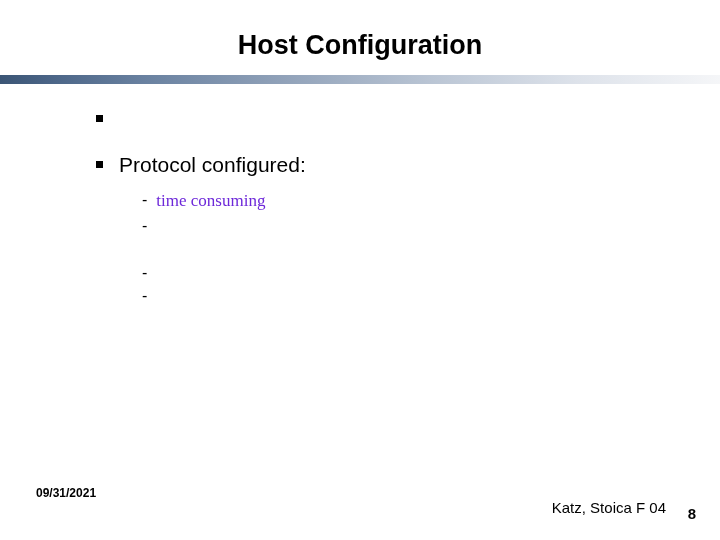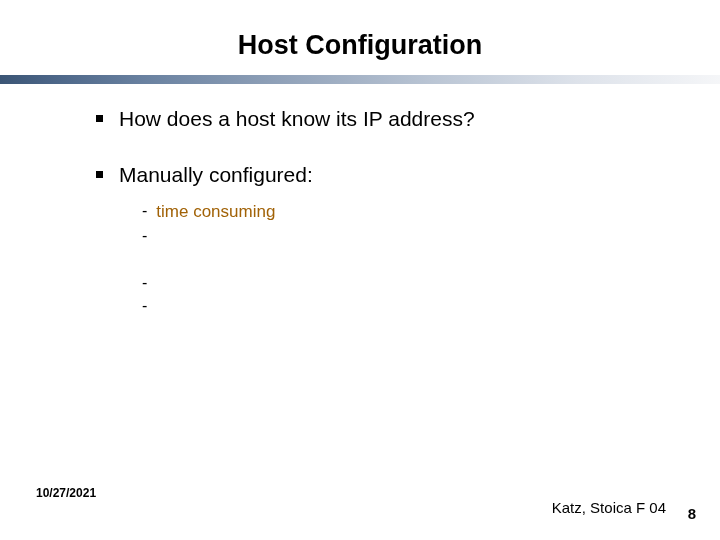--- a/index.html
+++ b/index.html
@@ -63,23 +63,24 @@
   }
   .dash {
     font-size: 16px;
     color: #000;
     margin-right: 9px;
     margin-top: 1px;
     flex: 0 0 auto;
   }
   .sub-text {
     font-size: 17px;
-    color: #a16207;
+    color: #6d28d9;
     line-height: 1.28;
     max-width: 470px;
+    font-family: Liberation Serif, serif;
   }
   .footer-date {
     position: absolute;
     left: 36px;
     bottom: 40px;
     font-size: 12px;
     font-weight: bold;
     color: #000;
   }
   .footer-credit {
@@ -101,26 +102,25 @@
 </head>
 <body>
 
 <div class="title">Host Configuration</div>
 <div class="divider"></div>
 
 <div class="content">
 
   <div class="bullet-row">
     <div class="sq"></div>
-    <div class="bullet-text">How does a host know its IP address?</div>
   </div>
 
   <div class="bullet-row tight">
     <div class="sq"></div>
-    <div class="bullet-text">Manually configured:</div>
+    <div class="bullet-text">Protocol configured:</div>
   </div>
   <div class="sublist">
     <div class="sub-row">
       <div class="dash">-</div>
       <div class="sub-text">time consuming</div>
     </div>
     <div class="sub-row">
       <div class="dash">-</div>
     </div>
   </div>
@@ -129,15 +129,15 @@
     <div class="sub-row">
       <div class="dash">-</div>
     </div>
     <div class="sub-row">
       <div class="dash">-</div>
     </div>
   </div>
 
 </div>
 
-<div class="footer-date">10/27/2021</div>
+<div class="footer-date">09/31/2021</div>
 <div class="footer-credit">Katz, Stoica F 04</div>
 <div class="footer-page">8</div>
 
 </body></html>

